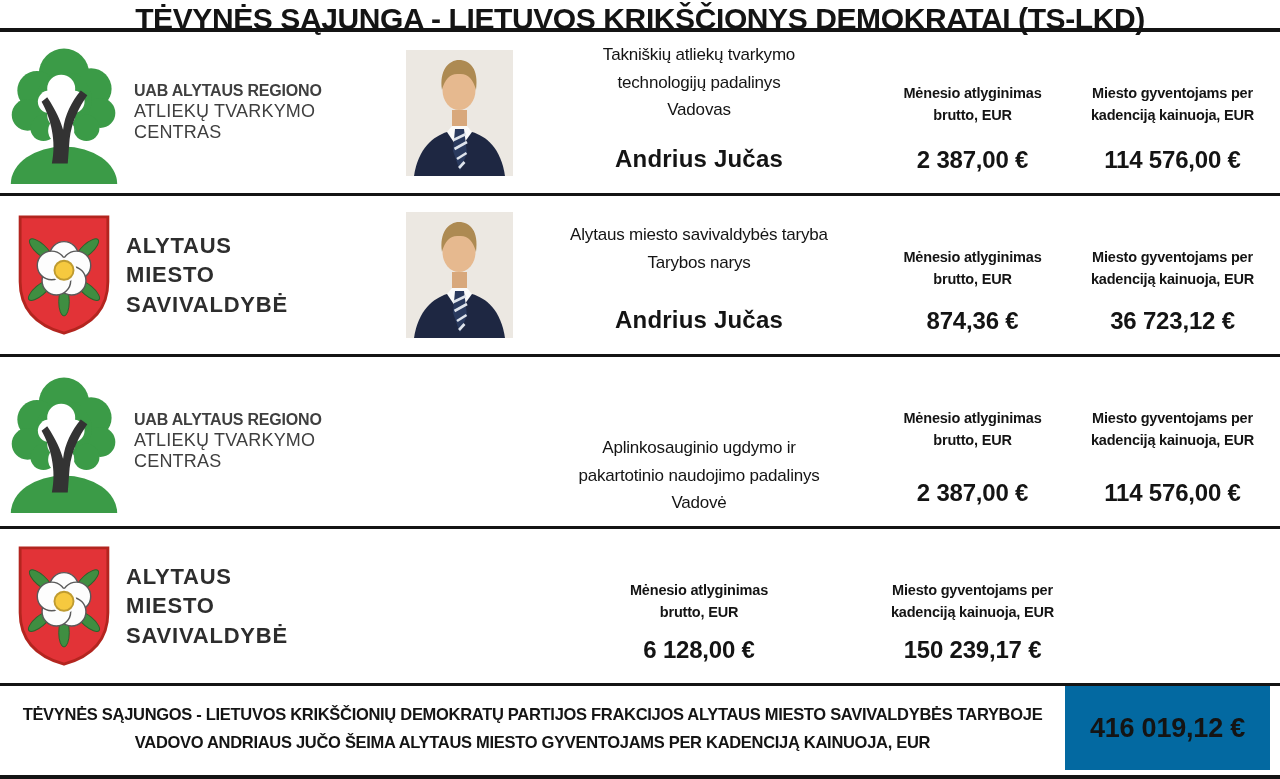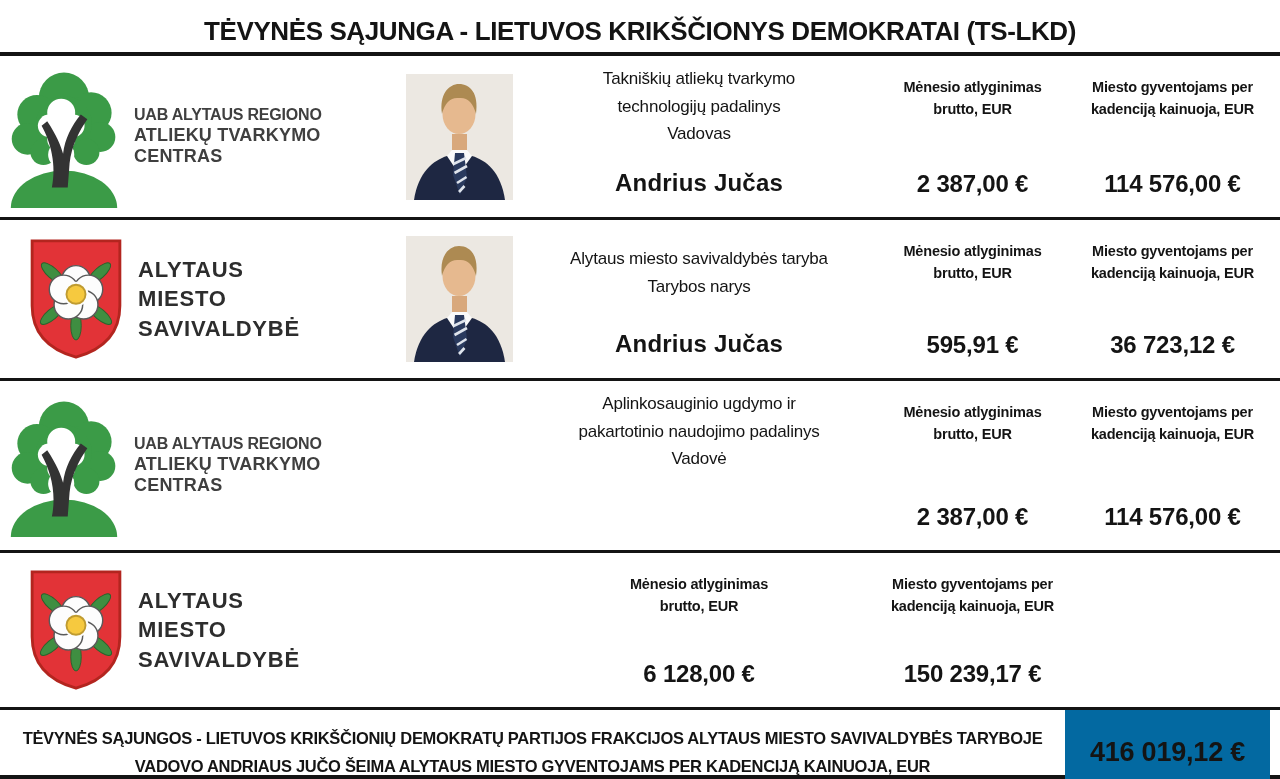--- a/index.html
+++ b/index.html
@@ -1,61 +1,61 @@
 <!DOCTYPE html>
 <html><head>
 <meta charset="utf-8">
 <style>
   * { margin:0; padding:0; box-sizing:border-box; }
   html,body { width:1280px; height:779px; background:#fff; overflow:hidden; }
   body { font-family:"Liberation Sans","DejaVu Sans",sans-serif; color:#141414; }
   .sheet { width:1280px; height:779px; background:#fff; border-bottom:4px solid #141414; }
 
   .title-bar {
-    height:56px; display:flex; align-items:center; justify-content:center;
+    height:32px; display:flex; align-items:center; justify-content:center;
     border-bottom:4px solid #141414;
-    font-size:26px; font-weight:800; letter-spacing:-0.4px; padding-top:10px;
+    font-size:30px; font-weight:800; letter-spacing:-0.4px; padding-top:10px;
   }
 
   .row {
     display:grid;
     grid-template-columns:400px 118px 362px 185px 215px;
     border-bottom:3px solid #141414;
   }
   .row--r1 { height:164px; }
   .row--r2 { height:161px; }
   .row--r3 { height:172px; }
   .row--r4 { height:157px; }
 
   .org-cell { display:flex; align-items:center; gap:14px; padding-left:8px; overflow:hidden; }
-  .org-cell.muni { padding-left:28px; }
+  .org-cell.muni { padding-left:16px; }
   .tree-svg { width:112px; height:146px; flex:0 0 auto; }
   .shield-svg { width:96px; height:124px; flex:0 0 auto; }
   .org-text { text-align:left; color:#3f3f3f; }
   .org-text .l1 { font-size:16px; font-weight:600; letter-spacing:-0.2px; }
-  .org-text .l2 { font-size:18px; font-weight:700; letter-spacing:0.2px; margin-top:1px; }
+  .org-text .l2 { font-size:18px; font-weight:400; letter-spacing:0.2px; margin-top:1px; }
   .org-text.muni-text { font-size:22px; font-weight:700; line-height:1.32; letter-spacing:0.8px; color:#2d2d2d; }
 
   .photo-cell { display:flex; align-items:center; justify-content:center; }
   .photo-svg { width:107px; height:126px; }
 
   .person-cell {
     display:flex; flex-direction:column; align-items:center; justify-content:space-between;
     text-align:center; padding:9px 4px 20px;
   }
-  .row.has-note .person-cell { padding-bottom:9px; }
+  .row.has-note .person-cell { padding-bottom:9px;justify-content:flex-end; }
   .row--r2 .person-cell, .row--r4 .person-cell { padding-top:25px; }
   .pos-title { font-size:17px; font-weight:400; line-height:1.62; letter-spacing:-0.2px; }
   .name-wrap { margin-top:auto; }
   .person-name { font-size:24px; font-weight:800; letter-spacing:0.2px; }
   .relation-note { font-size:13.5px; font-weight:700; margin-top:4px; }
 
   .num-cell {
     display:flex; flex-direction:column; align-items:center; justify-content:space-between;
-    text-align:center; padding:21px 2px 19px;
+    text-align:center; padding:21px 2px 19px;margin-top:30px;
   }
   .col-header { font-size:14.5px; font-weight:700; line-height:1.5; letter-spacing:-0.2px; }
   .num-value { font-size:24px; font-weight:800; letter-spacing:-0.2px; }
 
   .footer {
     height:84px; display:grid; grid-template-columns:1065px 215px;
   }
   .footer-text {
     display:flex; align-items:center; justify-content:center; text-align:center;
     font-size:16.5px; font-weight:800; line-height:1.7; letter-spacing:-0.3px; padding:0 14px;
@@ -199,21 +199,21 @@
     <div class="person-cell">
       <div class="pos-title ml">Alytaus miesto savivaldybės taryba
 Tarybos narys</div>
       <div class="name-wrap">
         <div class="person-name">Andrius Jučas</div>
       </div>
     </div>
     <div class="num-cell">
       <div class="col-header ml">Mėnesio atlyginimas
 brutto, EUR</div>
-      <div class="num-value">595,91 €</div>
+      <div class="num-value">874,36 €</div>
     </div>
     <div class="num-cell">
       <div class="col-header ml">Miesto gyventojams per
 kadenciją kainuoja, EUR</div>
       <div class="num-value">36 723,12 €</div>
     </div>
   </div>
 
   <div class="row row--r3 has-note">
     <div class="org-cell">

